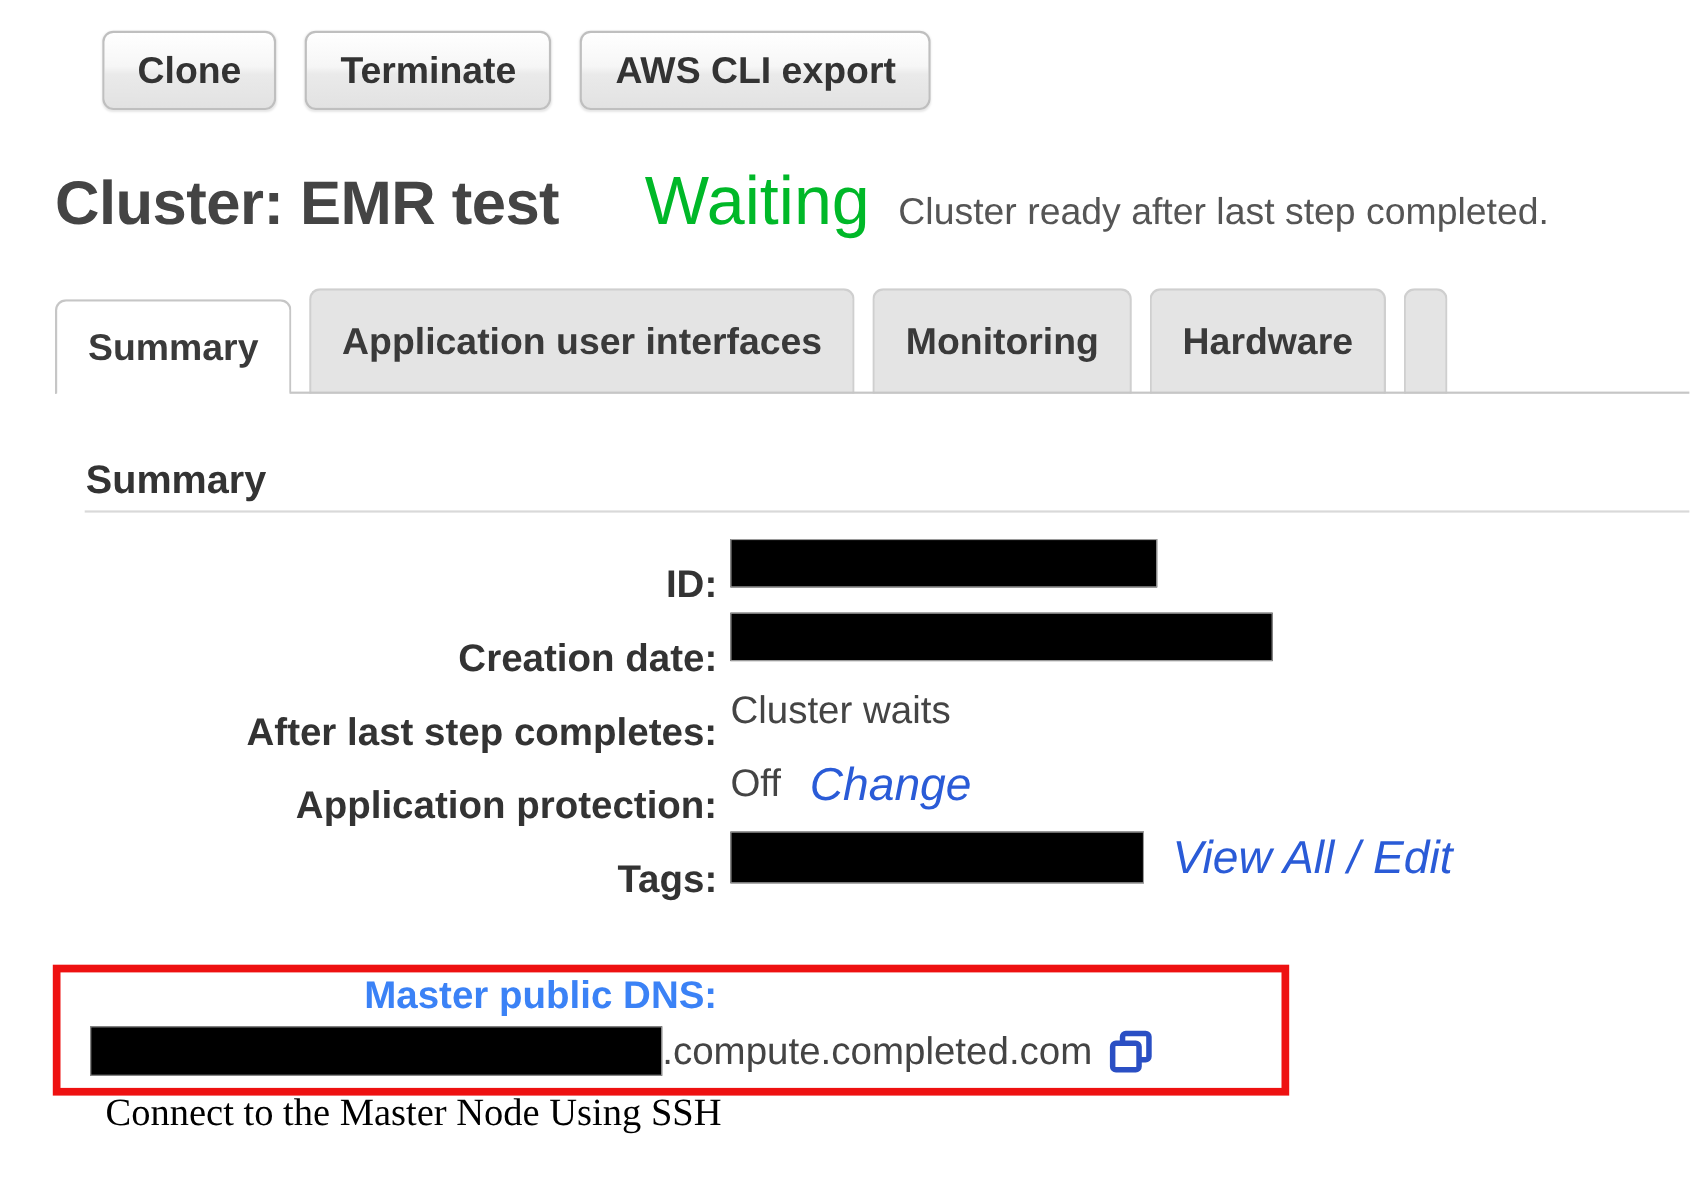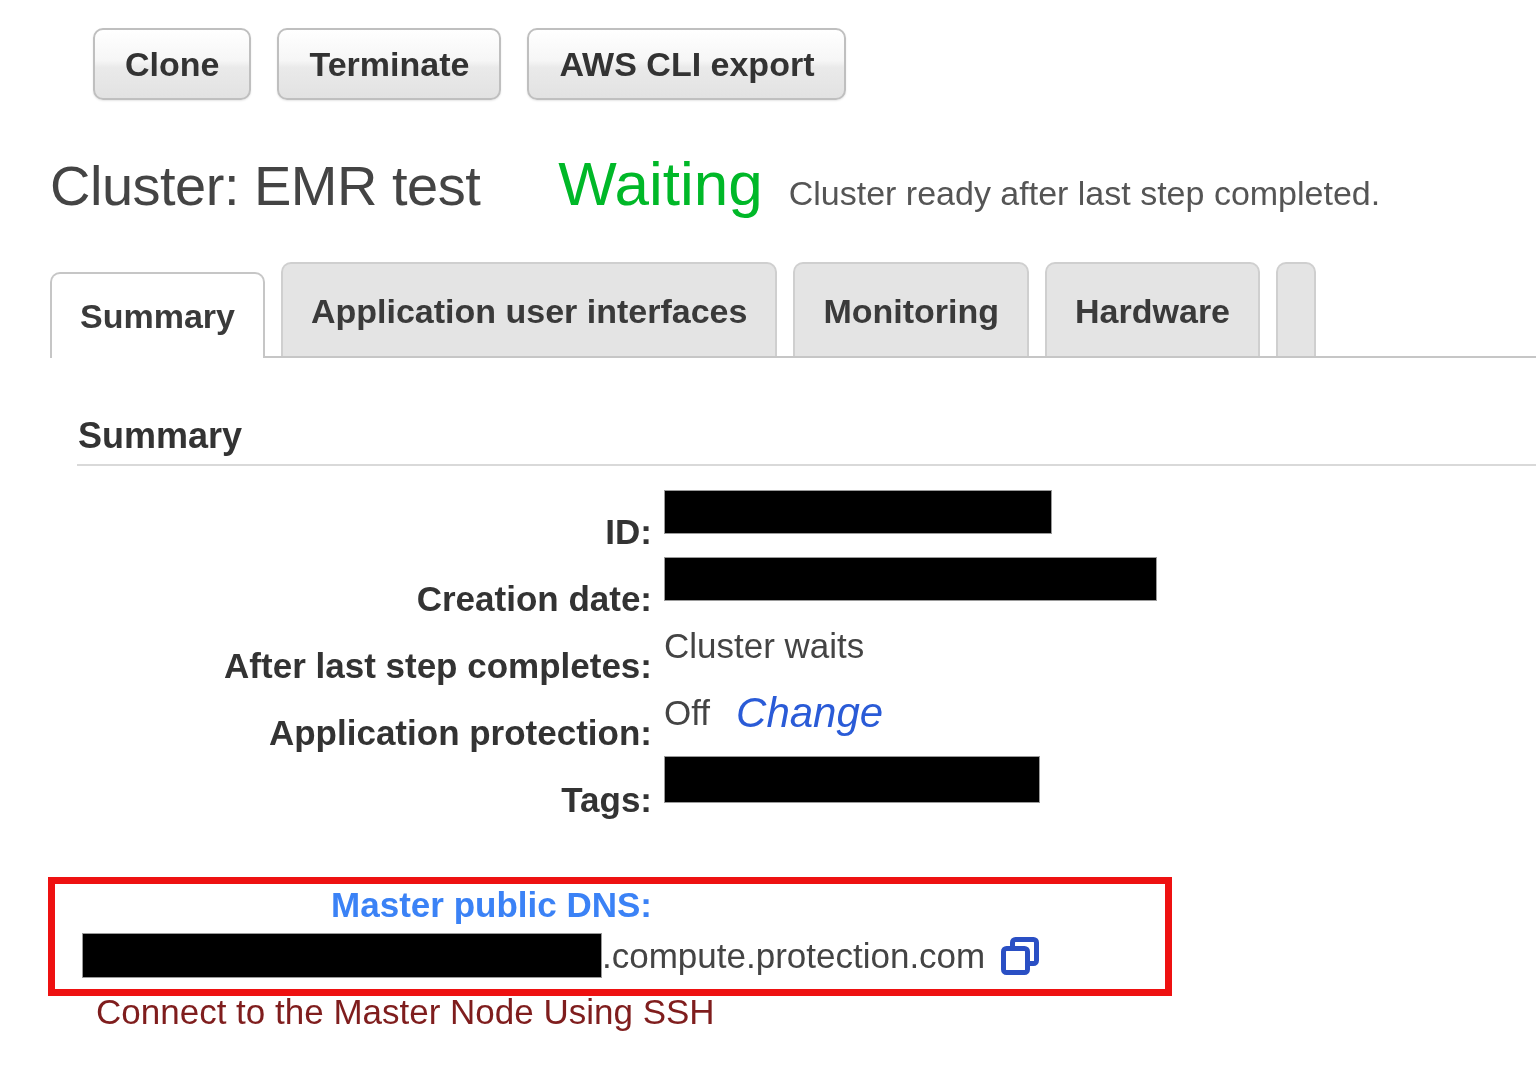--- a/index.html
+++ b/index.html
@@ -52,21 +52,21 @@
     position: absolute;
     left: 50px;
     top: 148px;
     display: flex;
     align-items: baseline;
     white-space: nowrap;
     width: 1560px;
   }
   .cluster-title {
     font-size: 56px;
-    font-weight: normal;
+    font-weight: bold;
     color: #444444;
     letter-spacing: -0.5px;
   }
   .status-state {
     font-size: 62px;
     font-weight: normal;
     color: #00b828;
     margin-left: 78px;
   }
   .status-msg {
@@ -252,24 +252,25 @@
     position: relative;
     cursor: pointer;
     flex: 0 0 auto;
   }
 
   .ssh-link {
     position: absolute;
     left: 96px;
     top: 992px;
     font-size: 35px;
-    color: #7f1d1d;
+    color: #000000;
     text-decoration: none;
     cursor: pointer;
     white-space: nowrap;
+    font-family: Liberation Serif, serif;
   }
 </style>
 </head>
 <body>
 
 <div class="toolbar">
   <button class="btn">Clone</button>
   <button class="btn">Terminate</button>
   <button class="btn">AWS CLI export</button>
 </div>
@@ -331,31 +332,32 @@
       <div class="val">
         <span>Off</span>
         <a class="link gap-left">Change</a>
       </div>
     </div>
 
     <div class="row">
       <div class="lbl">Tags:</div>
       <div class="val">
         <span class="redact" style="width:376px;height:47px;"></span>
+        <a class="link gap-left">View All / Edit</a>
       </div>
     </div>
 
   </div>
 </div>
 
 <div class="dns-block">
   <div class="dns-label">Master public DNS:</div>
   <div class="dns-value">
     <span class="redact" style="width:520px;height:45px;"></span>
-    <span>.compute.protection.com</span>
+    <span>.compute.completed.com</span>
     <span class="copy-icon">
       <svg width="42" height="42" viewBox="0 0 42 42" aria-hidden="true">
         <rect x="13.5" y="4.5" width="24" height="24" rx="3" ry="3" fill="#ffffff" stroke="#2a4fc4" stroke-width="5"></rect>
         <rect x="4.5" y="13.5" width="24" height="24" rx="3" ry="3" fill="#ffffff" stroke="#2a4fc4" stroke-width="5"></rect>
       </svg>
     </span>
   </div>
 </div>
 
 <div class="dns-highlight"></div>

